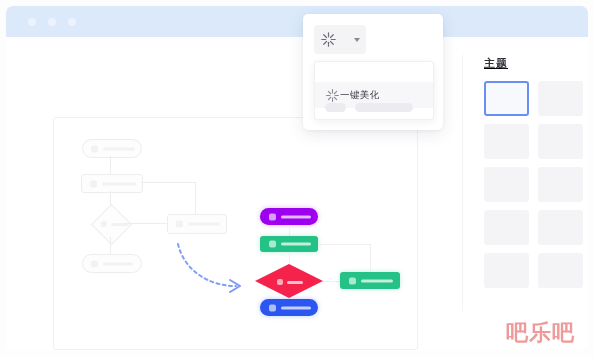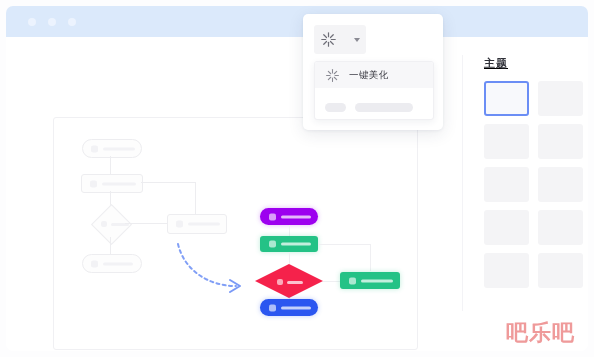--- a/index.html
+++ b/index.html
@@ -66,22 +66,22 @@
     justify-content:space-between;padding:0 6px;box-sizing:border-box;
   }
   .caret{width:0;height:0;border-left:3.5px solid transparent;
          border-right:3.5px solid transparent;border-top:4px solid #8a8a93;}
   .menu{
     position:absolute;left:11px;top:47px;width:118px;height:57px;
     background:#ffffff;border:1px solid #f0f0f3;border-radius:3px;
     box-shadow:0 2px 7px rgba(40,50,80,.07);overflow:hidden;
   }
   .menu-item{
-    position:absolute;left:0;top:0;width:118px;height:26px;
-    display:flex;align-items:center;gap:9px;padding-left:10px;
+    position:absolute;left:0;top:20px;width:118px;height:26px;
+    display:flex;align-items:center;gap:0;padding-left:10px;
     box-sizing:border-box;background:#f7f7f9;
   }
   .menu-label{font-size:9.5px;color:#3d3d45;letter-spacing:.4px;
               font-family:"DejaVu Sans",sans-serif;}
   .ghost-row{position:absolute;left:10px;top:41px;display:flex;
              align-items:center;gap:9px;}
   .ghost{background:#ececf0;border-radius:5px;}
 
   
   .divider{position:absolute;left:462px;top:55px;width:1px;height:256px;background:#f3f3f6;}

